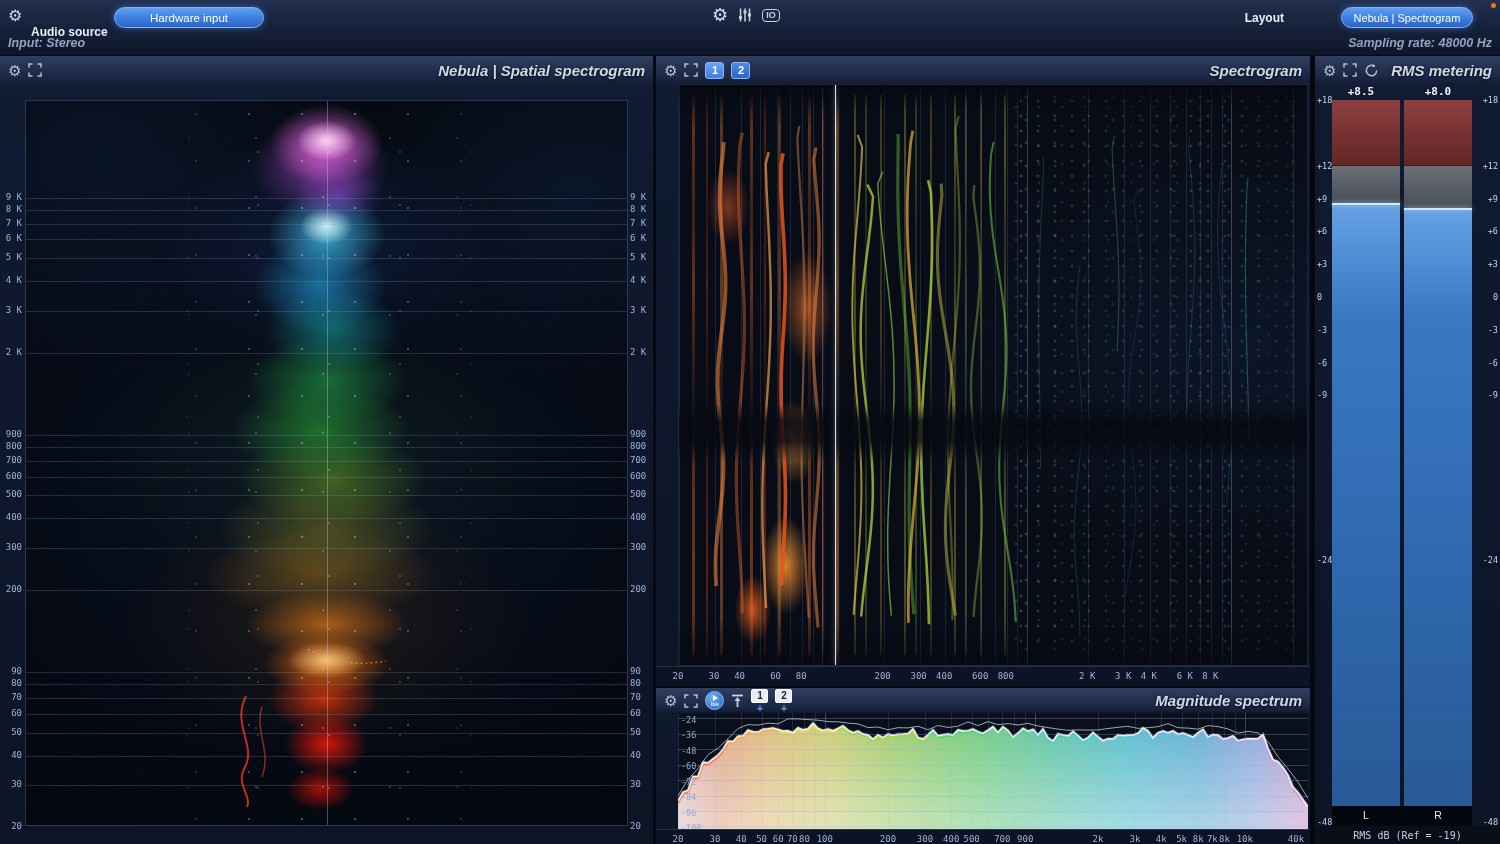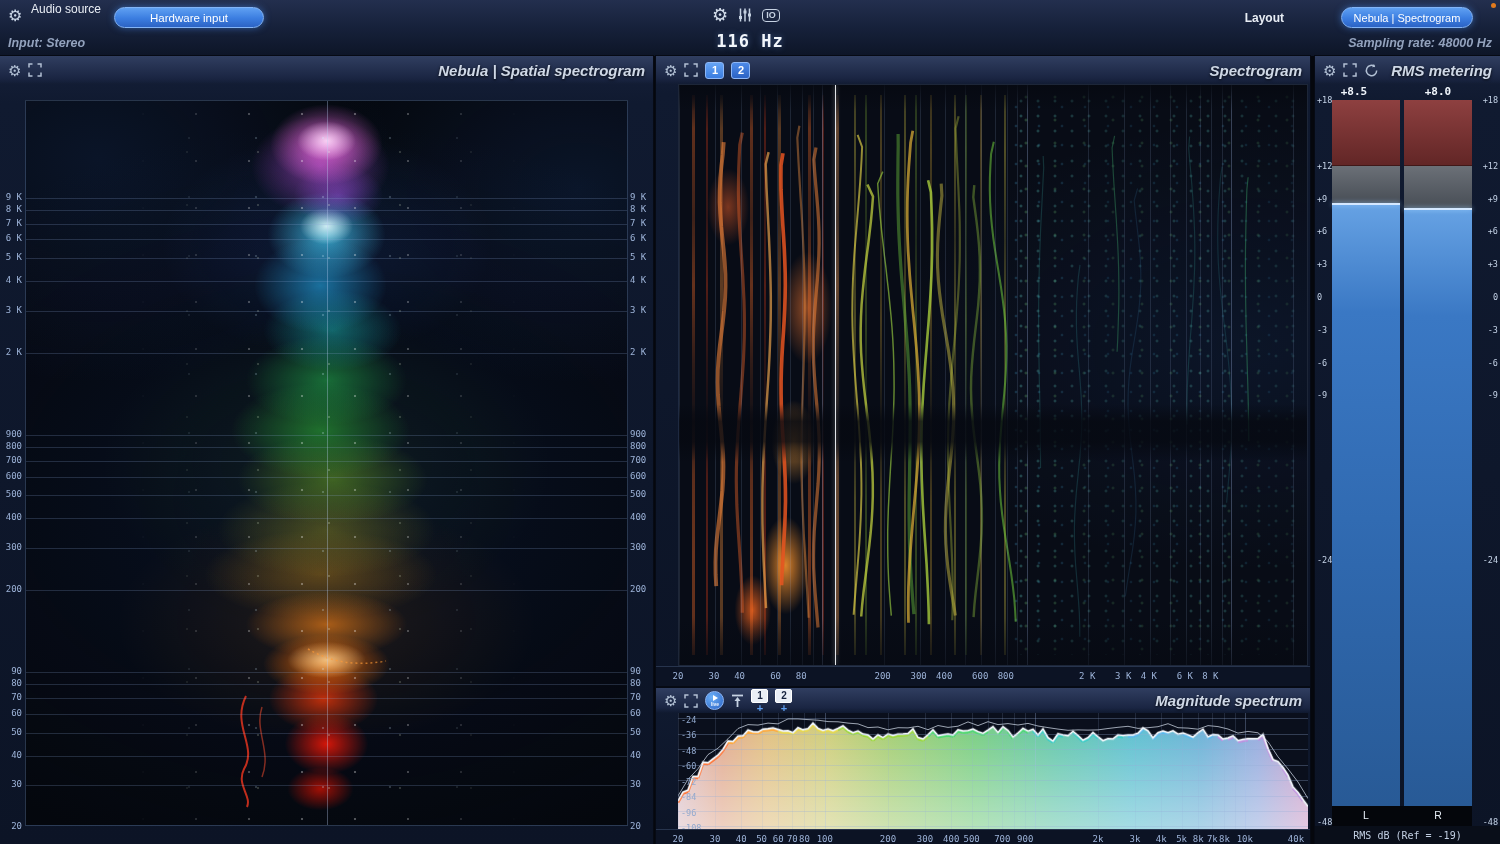--- a/index.html
+++ b/index.html
@@ -4,21 +4,21 @@
 <style>
 *{margin:0;padding:0;box-sizing:border-box}
 html,body{width:1500px;height:844px}
 body{position:relative;overflow:hidden;background:#05070d;font-family:"Liberation Sans",sans-serif;color:#dfe6f0}
 .mono{font-family:"DejaVu Sans Mono",monospace}
 
 
 #topbar{position:absolute;left:0;top:0;width:1500px;height:56px;background:linear-gradient(180deg,#232f4e 0%,#17223c 45%,#0d1527 100%)}
 .gear{font-size:15px;color:#b2c0d4;cursor:pointer;line-height:1}
 #audio-gear{position:absolute;left:8px;top:8px;font-size:16px;color:#c8d4e4}
-#audio-source-label{position:absolute;left:31px;top:2px;font-size:12px;font-weight:normal;color:#e8edf4}
+#audio-source-label{position:absolute;left:31px;top:25px;font-size:12px;font-weight:bold;color:#e8edf4}
 .blue-btn{position:absolute;height:21px;border-radius:11px;background:linear-gradient(180deg,#5fa0f2 0%,#3b7de0 55%,#2c63c4 100%);border:1px solid #83b4f6;color:#fff;font-weight:normal;font-size:11.5px;display:flex;align-items:center;justify-content:center;box-shadow:0 0 7px rgba(70,140,240,.55);cursor:pointer}
 #hardware-input-btn{left:114px;top:7px;width:150px}
 #center-icons{position:absolute;left:712px;top:5px;display:flex;gap:9px;align-items:center;height:20px}
 .io-badge{border:1.8px solid #c6d2e2;border-radius:4px;color:#c6d2e2;font-size:9px;font-weight:bold;padding:1px 3px;line-height:1;cursor:pointer}
 #freq-readout{position:absolute;left:0;right:0;top:31px;text-align:center;font-size:17px;font-weight:bold;color:#f2f6fb;letter-spacing:1px;text-shadow:0 0 6px rgba(120,170,255,.4)}
 #layout-label{position:absolute;right:216px;top:11px;font-size:12px;font-weight:bold;color:#e8edf4;cursor:pointer}
 #view-preset-btn{right:27px;top:7px;width:132px;font-size:11px}
 #status-dot{position:absolute;right:4px;top:3px;width:5px;height:5px;border-radius:50%;background:#e07a1e}
 #input-label{position:absolute;left:8px;top:36px;font-size:12.5px;font-weight:bold;font-style:italic;color:#93a2bd}
 #sampling-label{position:absolute;right:8px;top:36px;font-size:12.5px;font-weight:bold;font-style:italic;color:#93a2bd}
@@ -121,21 +121,21 @@
 .chbox-wrap{position:relative;width:17px;height:26px;margin-top:2px}
 .chbox{width:17px;height:14px;background:#e9eef5;border:1px solid #fff;border-radius:2px;color:#15223e;font-size:10px;font-weight:bold;display:flex;align-items:center;justify-content:center;cursor:pointer}
 .chplus{position:absolute;left:0;width:17px;top:14px;text-align:center;color:#5fa0f2;font-size:11px;font-weight:bold;line-height:1;cursor:pointer}
 .live-btn{width:19px;height:19px;border-radius:50%;background:radial-gradient(circle at 35% 30%,#6cb0f8,#2a62c4);border:1px solid #8cb6f6;display:flex;flex-direction:column;align-items:center;justify-content:center;cursor:pointer}
 .live-tri{width:0;height:0;border-left:5px solid #fff;border-top:3.5px solid transparent;border-bottom:3.5px solid transparent;margin-left:2px}
 .live-txt{font-size:5px;color:#eaf2fc;font-weight:bold;margin-top:0}
 
 
 #panel-rms{left:1315px;top:56px;width:185px;height:788px}
 #rms-val-l,#rms-val-r{position:absolute;top:29px;width:68px;text-align:center;font-size:11px;font-weight:bold;color:#f0f5fb;font-family:"DejaVu Sans Mono",monospace}
-#rms-val-l{left:5px}#rms-val-r{left:89px}
+#rms-val-l{left:12px}#rms-val-r{left:89px}
 #rms-scale-left,#rms-scale-right{position:absolute;inset:0;pointer-events:none;z-index:3}
 .rms-label{position:absolute;font-family:"DejaVu Sans Mono",monospace;font-size:8.5px;color:#c4d2e6;line-height:1}
 #rms-scale-left .rms-label{left:2px;width:15px;text-align:left}
 #rms-scale-right .rms-label{right:2px;width:16px;text-align:right}
 .meter{position:absolute;top:0;width:68px;height:788px}
 #meterL{left:17px}#meterR{left:89px}
 .meter-bgzone{position:absolute;left:0;right:0;background:#101a2e}
 .zone-red{position:absolute;left:0;right:0;background:linear-gradient(180deg,#8e4040,#622626);border-bottom:1px solid #401818}
 .zone-gray{position:absolute;left:0;right:0;background:linear-gradient(180deg,#6b7077,#474d55)}
 .meter-bar{position:absolute;left:0;right:0;background:linear-gradient(180deg,#66a2e4 0,#3a78c4 18%,#2f68ae 60%,#285a96 100%)}
@@ -157,21 +157,20 @@
     <svg class="iconbtn" width="16" height="16" viewBox="0 0 16 16">
         <g stroke="#c6d2e2" stroke-width="1.5">
           <path d="M3.5 1.5v13M8 1.5v13M12.5 1.5v13"></path>
         </g>
         <g stroke="#c6d2e2" stroke-width="3">
           <path d="M2 10.5h3M6.5 5h3M11 8h3"></path>
         </g>
       </svg>
     <div class="io-badge">IO</div>
   </div>
-  <div id="freq-readout" class="mono">116 Hz</div>
   <div id="layout-label">Layout</div>
   <div id="view-preset-btn" class="blue-btn">Nebula | Spectrogram</div>
   <div id="status-dot"></div>
   <div id="input-label">Input: Stereo</div>
   <div id="sampling-label">Sampling rate: 48000 Hz</div>
 </div>
 
 <div id="panel-spatial" class="panel">
   <div class="phead">
     <div class="gear">⚙</div>

